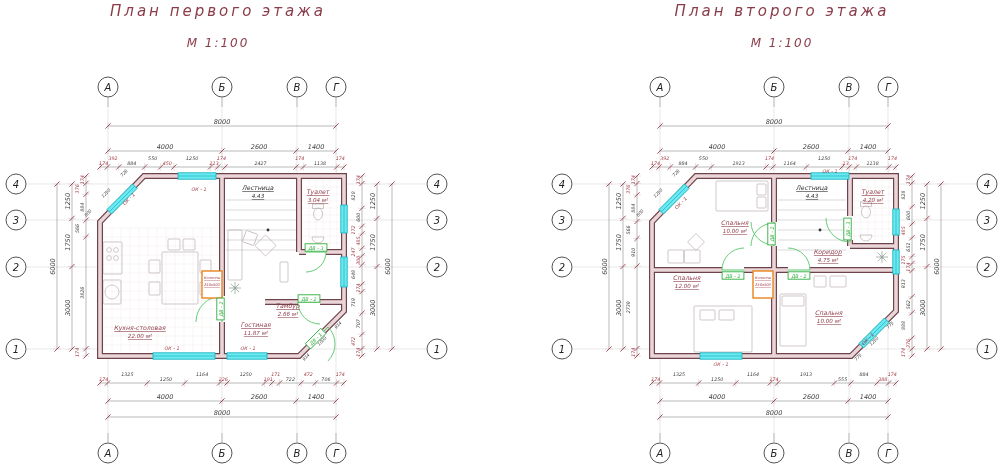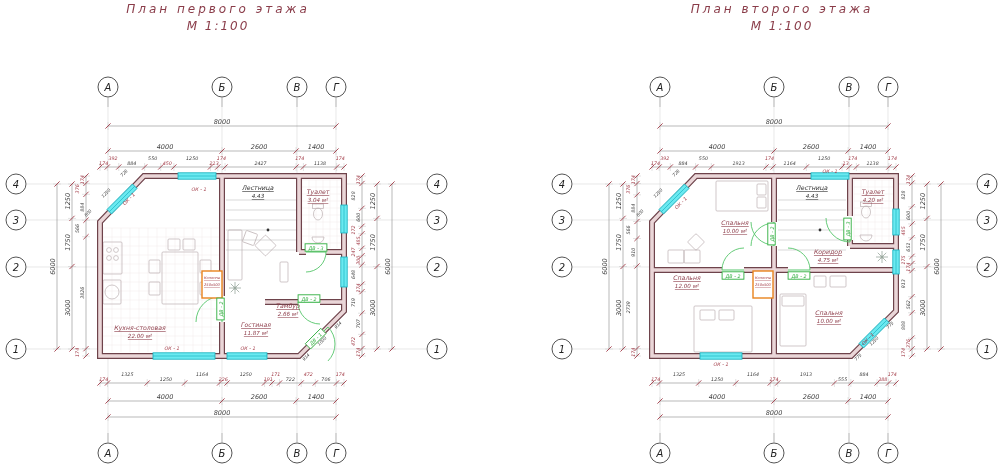--- a/index.html
+++ b/index.html
@@ -1,20 +1,20 @@
 <!DOCTYPE html>
 <html><head>
 <meta charset="utf-8">
 <style>
   html,body{margin:0;padding:0;background:#fff;}
   #sheet{position:relative;width:1000px;height:466px;background:#ffffff;overflow:hidden;
          font-family:"DejaVu Sans",sans-serif;}
   .title-block{position:absolute;top:2px;text-align:center;color:#8a3c49;font-style:italic;}
-  .title-block .t1{font-size:12px;letter-spacing:3px;}
-  .title-block .t2{font-size:12px;letter-spacing:2px;margin-top:3px;}
+  .title-block .t1{font-size:15px;letter-spacing:3px;}
+  .title-block .t2{font-size:12px;letter-spacing:2px;margin-top:16px;}
   svg{position:absolute;left:0;top:0;}
   svg text{font-family:"DejaVu Sans",sans-serif;font-style:italic;}
 </style>
 </head>
 <body>
 
 <div id="sheet">
   <div class="title-block" style="left:0;width:436px;">
     <div class="t1">План первого этажа</div>
     <div class="t2">М 1:100</div>

